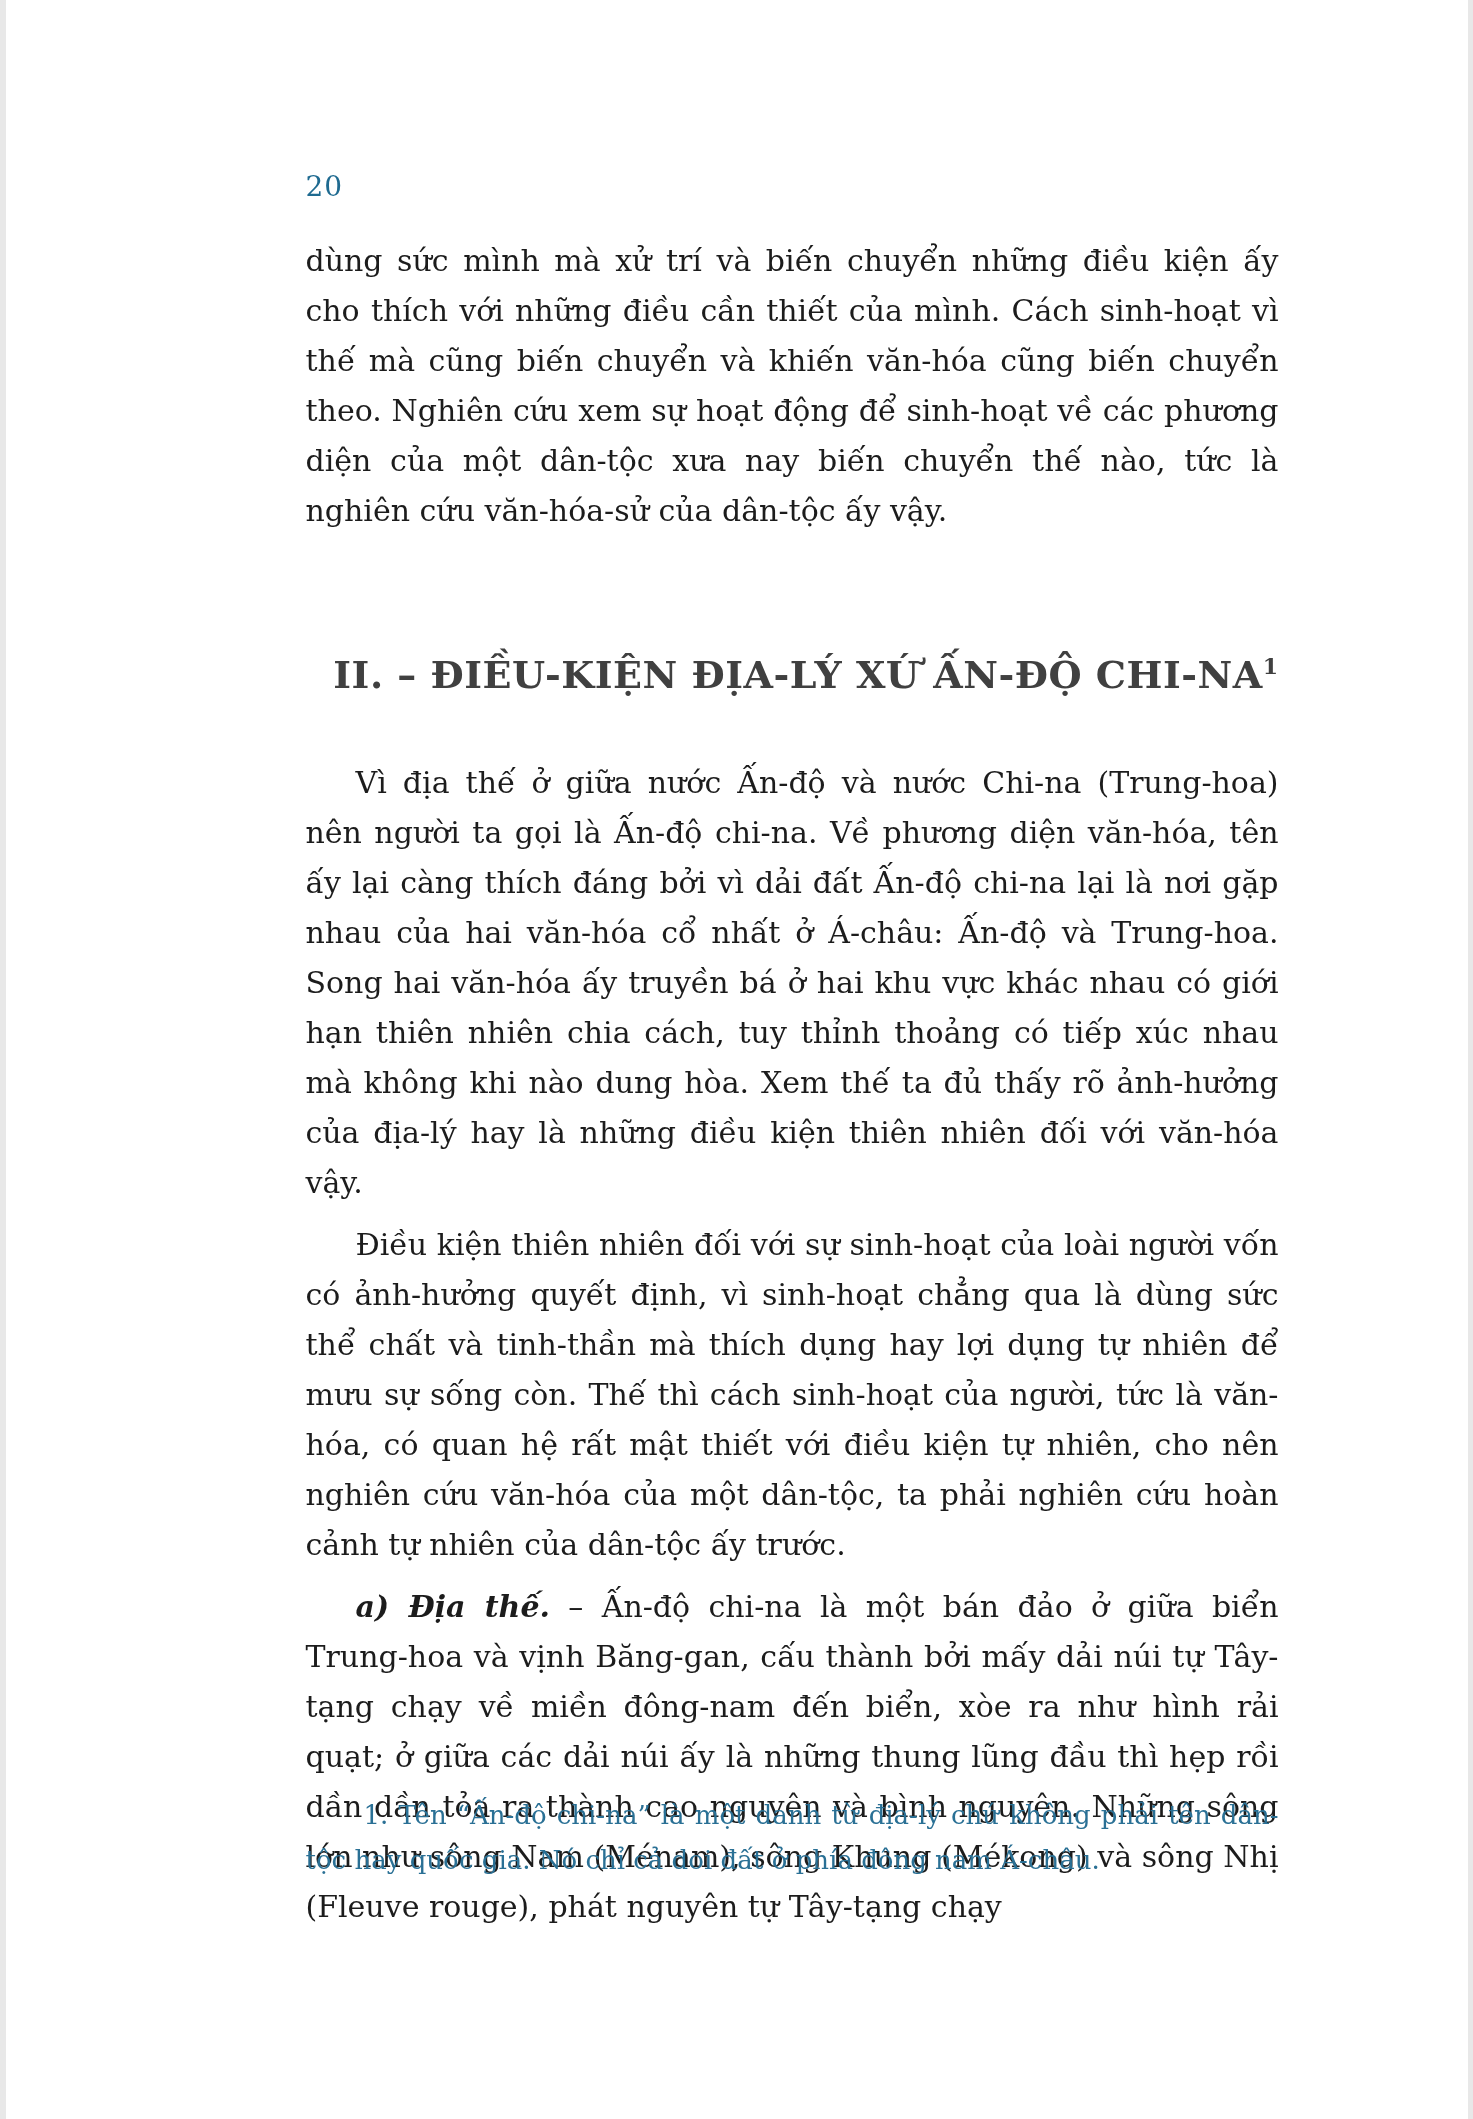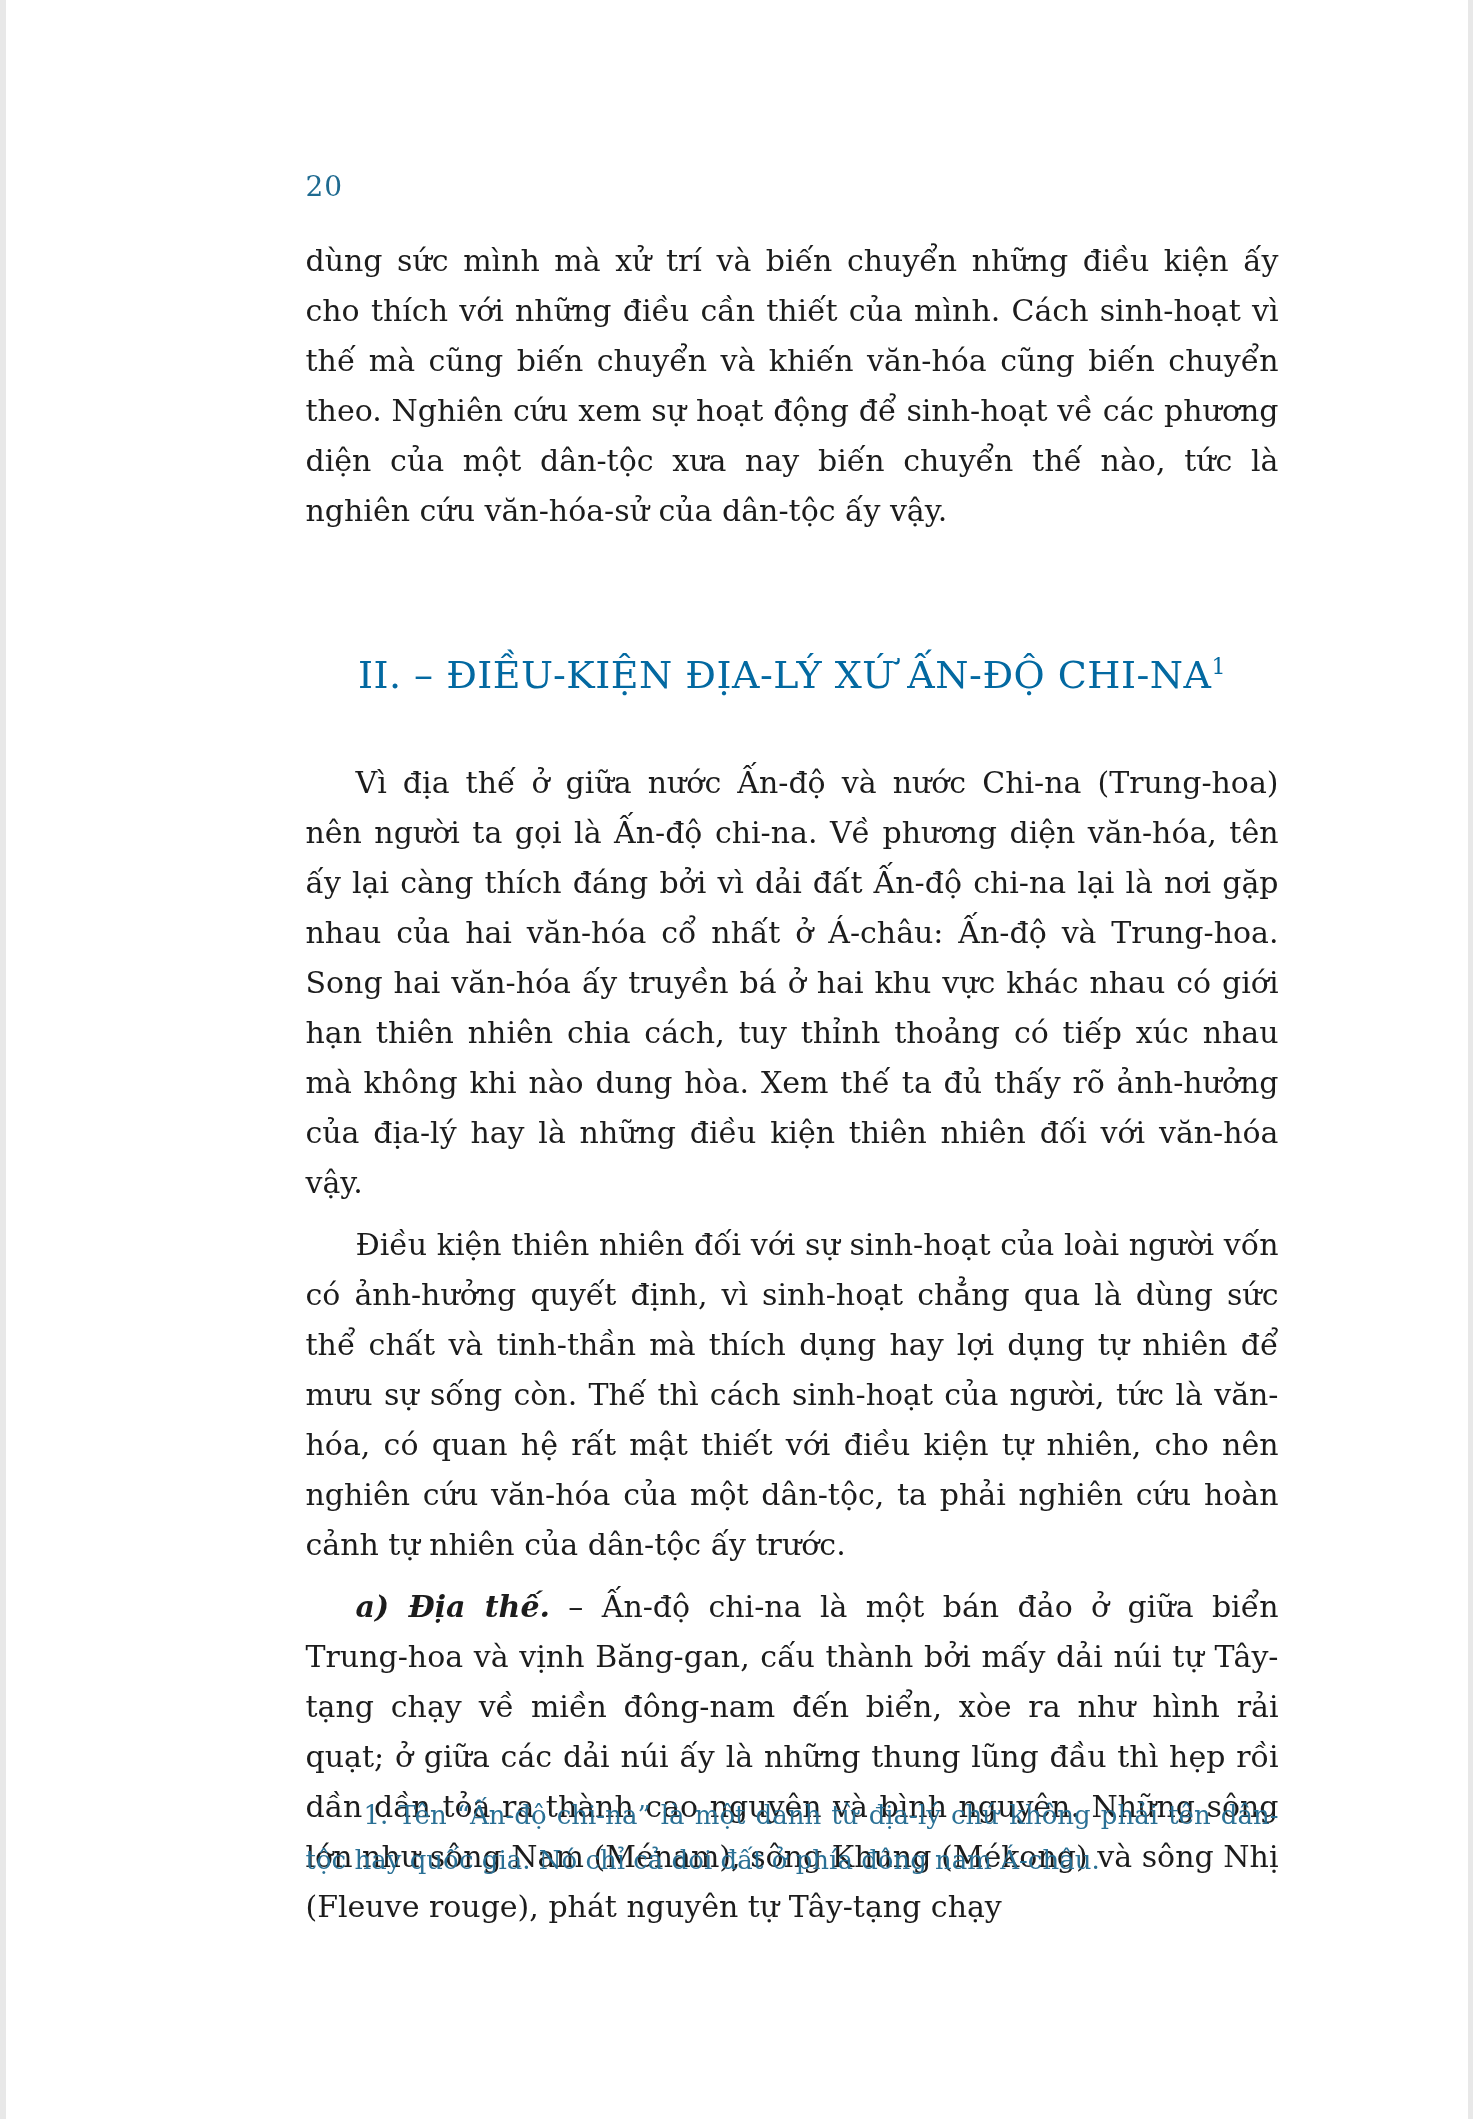--- a/index.html
+++ b/index.html
@@ -66,25 +66,25 @@
   }
   .para.indent {
     text-indent: 50px;
   }
   .lead-word {
     font-weight: bold;
     font-style: italic;
   }
   .section-heading {
     margin: 112px 0 56px 0;
-    font-weight: normal;
-    text-align: center;
+    font-weight: bold;
+    text-align: right;
     font-size: 38px;
     line-height: 54px;
-    color: #0369a1;
+    color: #404040;
     white-space: nowrap;
     letter-spacing: 0.5px;
   }
   .section-heading sup {
     font-size: 22px;
     vertical-align: super;
     line-height: 0;
   }
   
   .footnote {

